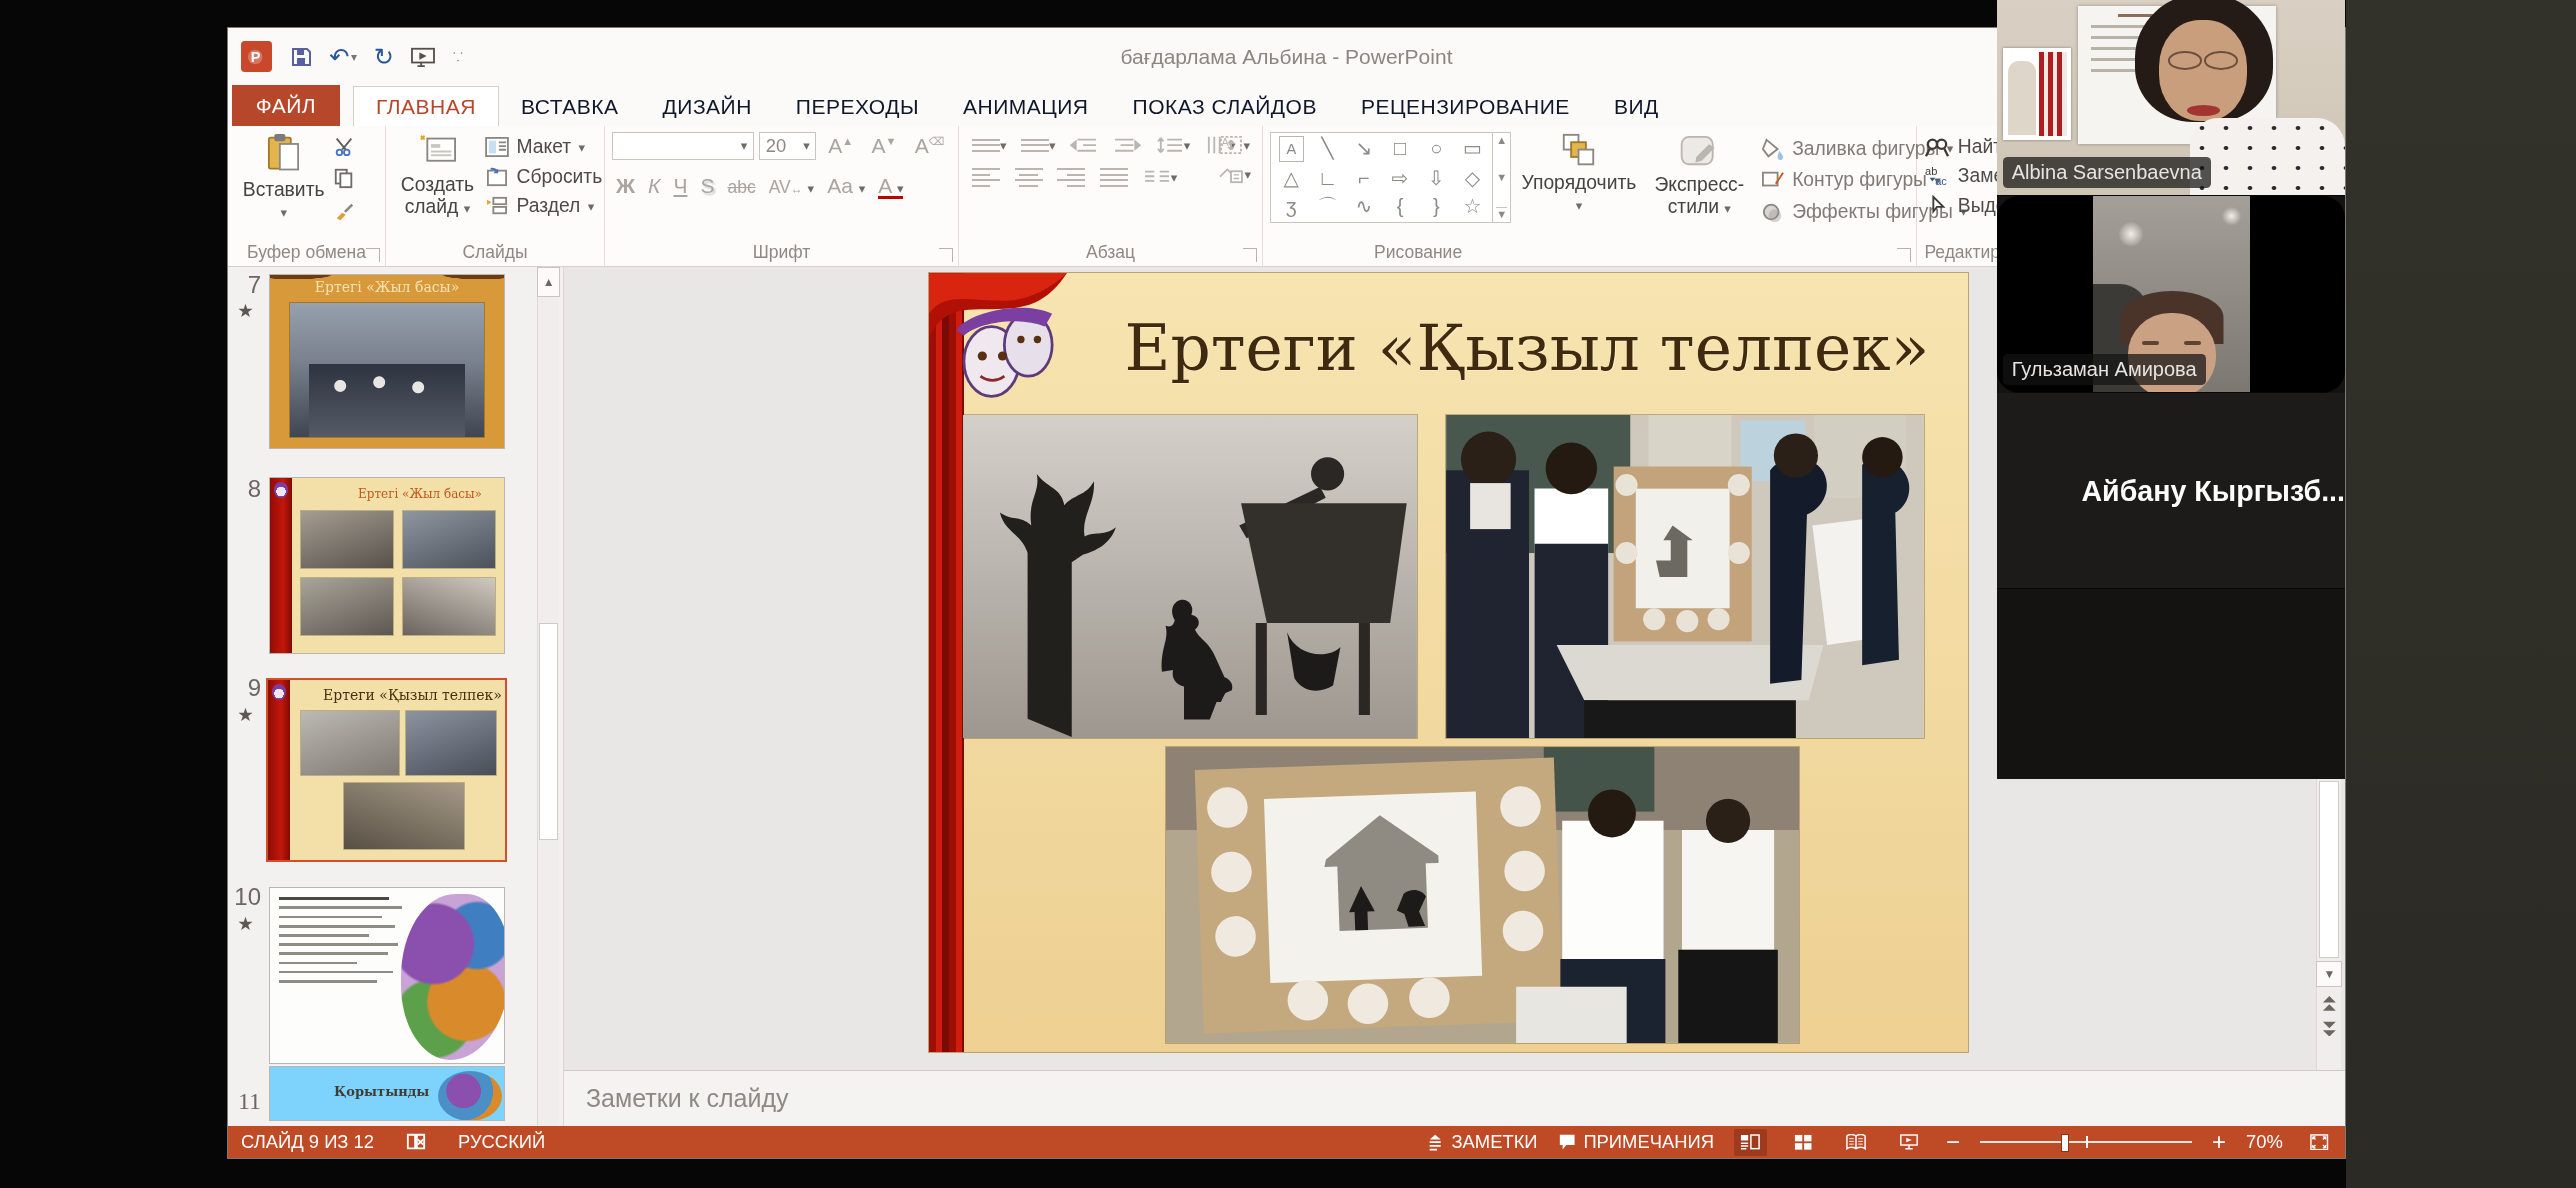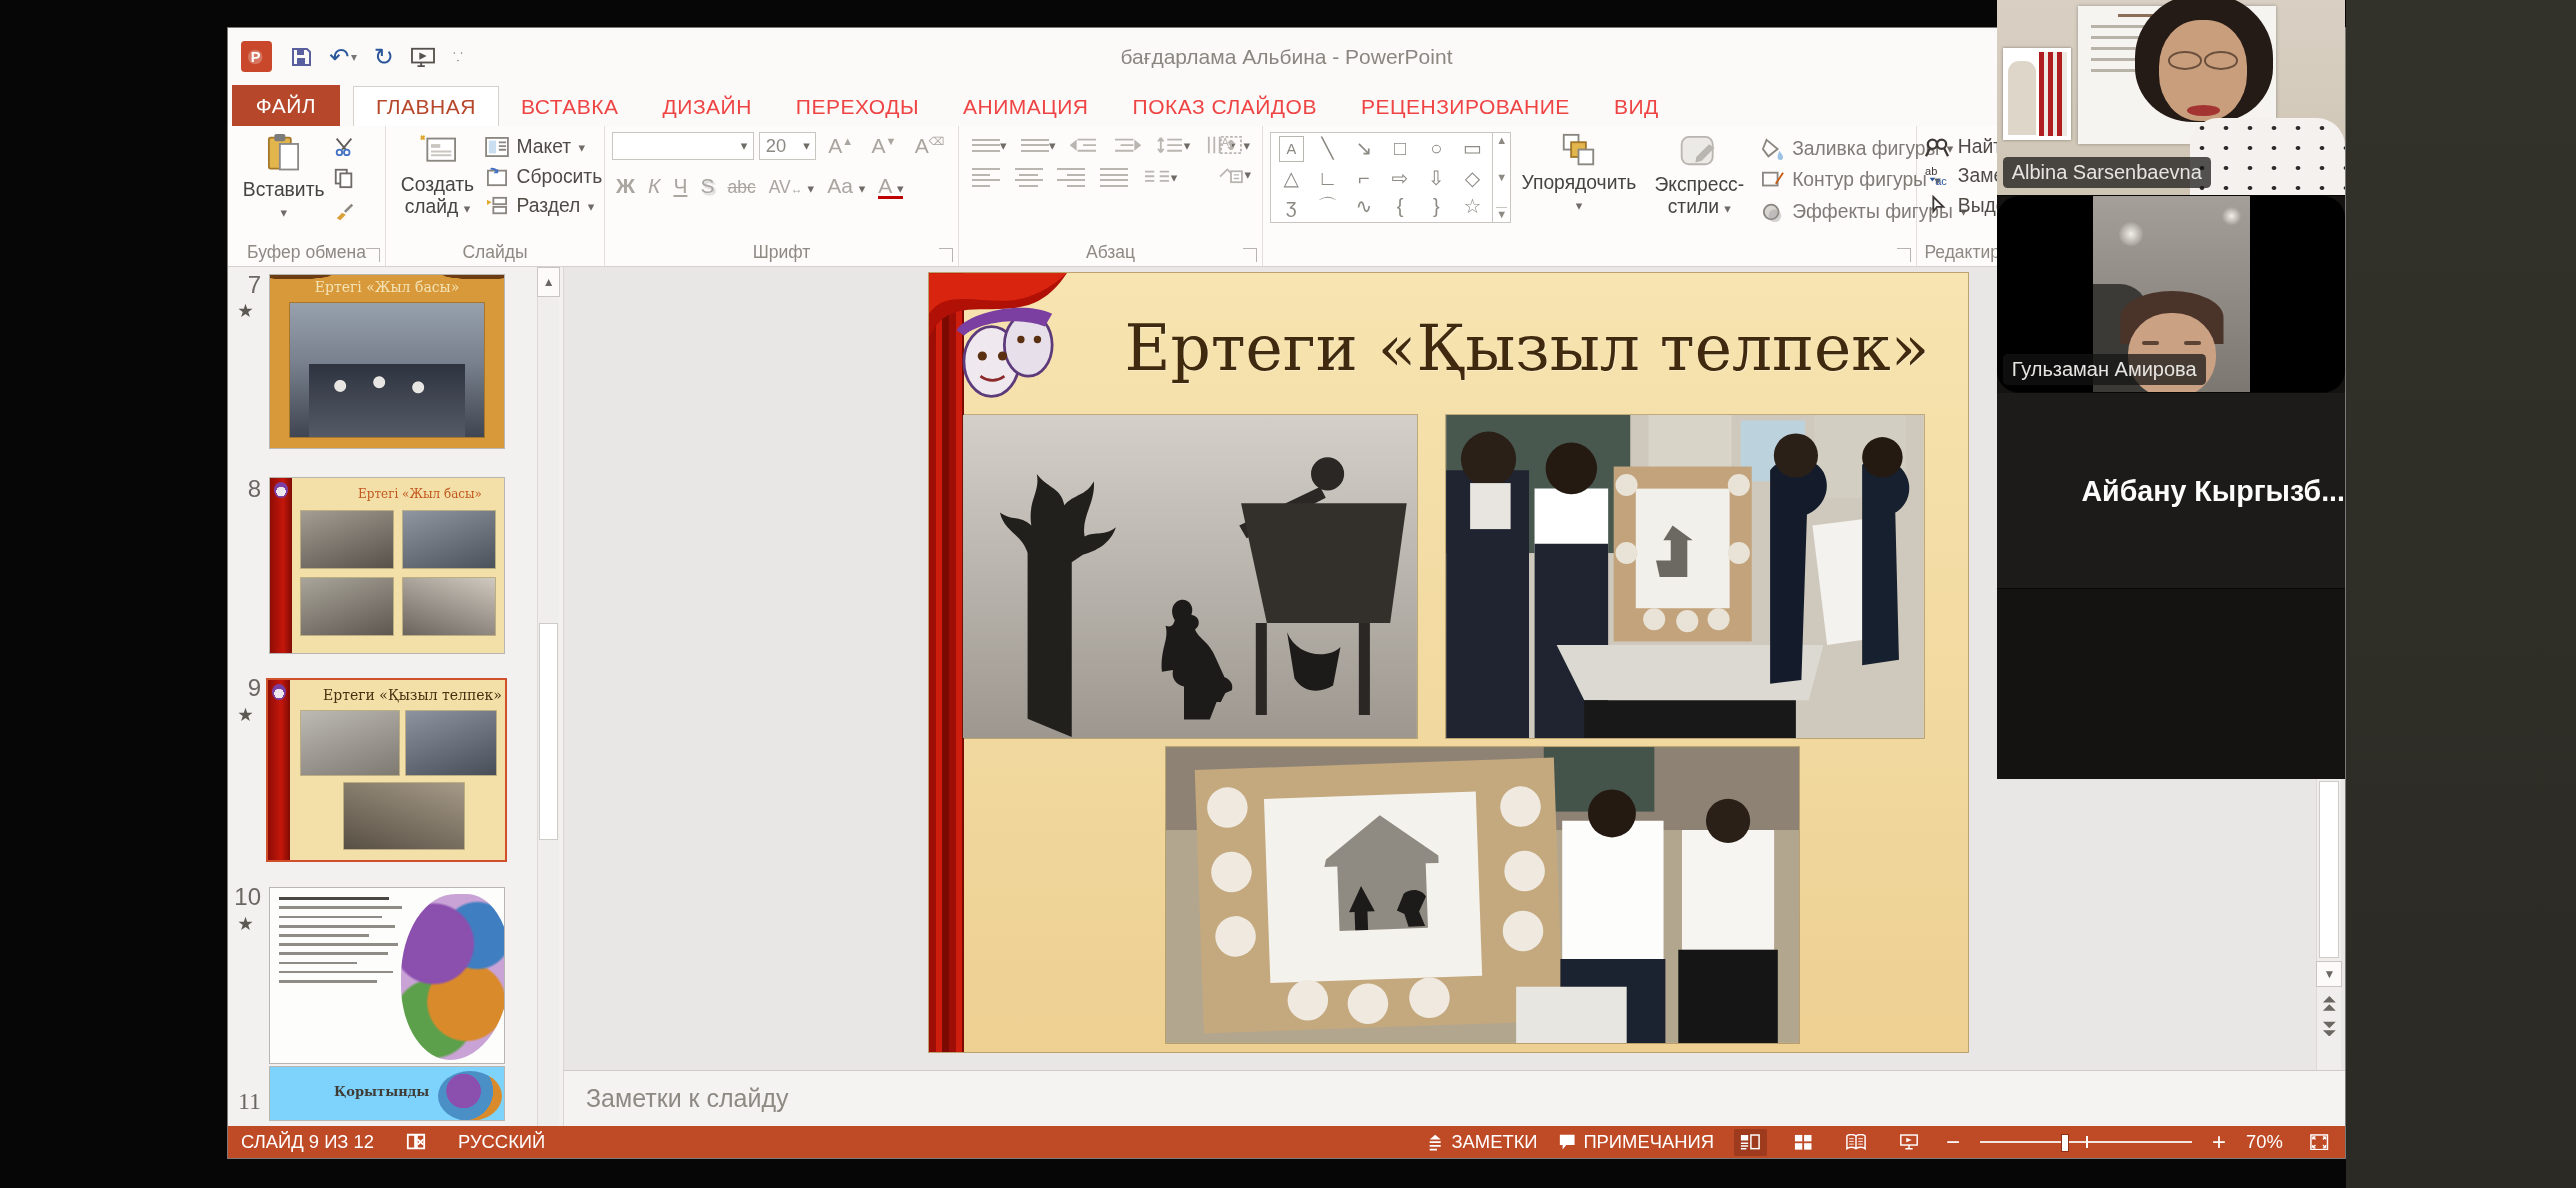--- a/index.html
+++ b/index.html
@@ -10,21 +10,21 @@
        display:flex;flex-direction:column;box-shadow:0 0 0 0.9px #8a8884;}
   .titlebar{height:57px;background:#fbfaf9;display:flex;align-items:center;position:relative;flex:0 0 auto;}
   .qat{display:flex;align-items:center;gap:16.6px;padding-left:13px;}
   .ppicon{width:31px;height:31px;background:#c9472b;border-radius:3.7px;color:#fff;font-weight:bold;
           font-size:20px;display:flex;align-items:center;justify-content:center;}
   .qbtn{color:#2b579a;font-size:24px;line-height:1;display:flex;align-items:center;gap:1.8px;}
   .qbtn .dd{font-size:12px;color:#777;}
   .wintitle{position:absolute;left:50%;transform:translateX(-50%);color:#8a8680;font-size:21px;white-space:nowrap;}
   
   .tabrow{height:41px;background:#fbfaf9;display:flex;align-items:flex-end;padding-left:3.7px;flex:0 0 auto;}
-  .tab{font-size:21px;color:#ef4444;padding:7.4px 22px;letter-spacing:0.5px;}
+  .tab{font-size:21px;color:#0f172a;padding:7.4px 22px;letter-spacing:0.5px;}
   .tab.file{background:#b7472a;color:#fff;margin-right:13px;padding:8.3px 24px;}
   .tab.active{background:#fff;color:#b7472a;border:0.9px solid #d5d2ce;border-bottom:none;}
   
   .ribbon{height:140px;background:#fdfcfb;border-bottom:0.9px solid #d5d2ce;display:flex;flex:0 0 auto;}
   .rgroup{position:relative;height:100%;border-right:0.9px solid #e2dfdb;display:flex;flex-direction:column;padding:5.5px 7.4px 24px 7.4px;box-sizing:border-box;}
   .glabel{position:absolute;bottom:2.8px;left:0;right:0;text-align:center;font-size:17.5px;color:#8d8983;white-space:nowrap;}
   .launcher{position:absolute;bottom:3.7px;right:4.6px;width:13px;height:13px;border-left:0.9px solid #9a968f;border-bottom:0.9px solid #9a968f;transform:rotate(180deg);opacity:.7;}
   .bigbtn{display:flex;flex-direction:column;align-items:center;justify-content:flex-start;gap:3.7px;padding:1.8px 7.4px;color:#444;font-size:19.3px;}
   .bigbtn .lbl{text-align:center;line-height:1.15;}
   .dd{font-size:13px;color:#6f6b66;}
@@ -430,20 +430,21 @@
             <span class="menuitem">
               <svg width="24" height="22" viewBox="0 0 26 24">
                   <circle cx="11" cy="12" r="8" fill="#d9d6d2" stroke="#8a8680" stroke-width="2"></circle>
                   <circle cx="15" cy="16" r="7" fill="rgba(150,150,150,.4)"></circle>
                 </svg>
               <span>Эффекты фигуры</span>
                 <span class="dd">▾</span>
             </span>
           </div>
         </div>
+        <span class="glabel" style="text-align:left;padding-left:111px;">Рисование</span>
         <span class="launcher"></span>
       </div>
 
       <div class="rgroup" style="flex:1;border-right:none;">
         <div class="colstack" style="gap:1.8px;padding-top:1.8px;">
           <span class="menuitem" style="color:#4e4a46;">
             <svg width="26" height="22" viewBox="0 0 28 24">
                 <circle cx="9" cy="9" r="5" fill="none" stroke="#3d3a36" stroke-width="2.5"></circle>
                 <circle cx="19" cy="9" r="5" fill="none" stroke="#3d3a36" stroke-width="2.5"></circle>
                 <path d="M6 14l-4 8M22 14l4 8" stroke="#3d3a36" stroke-width="2.5"></path>

